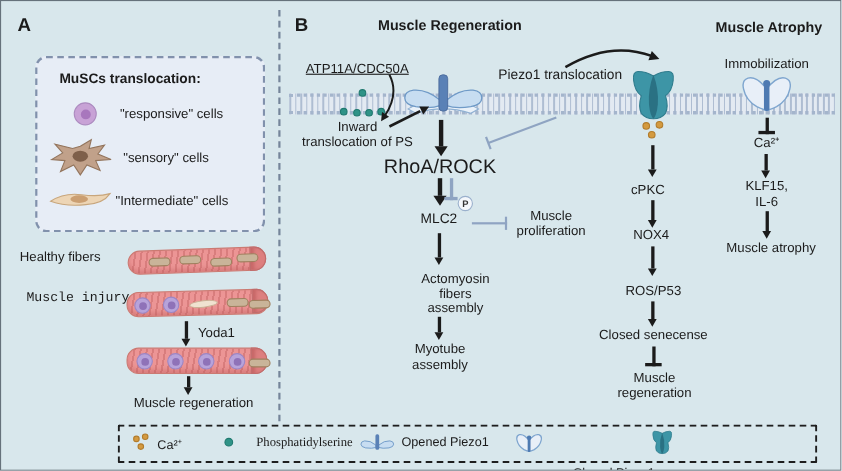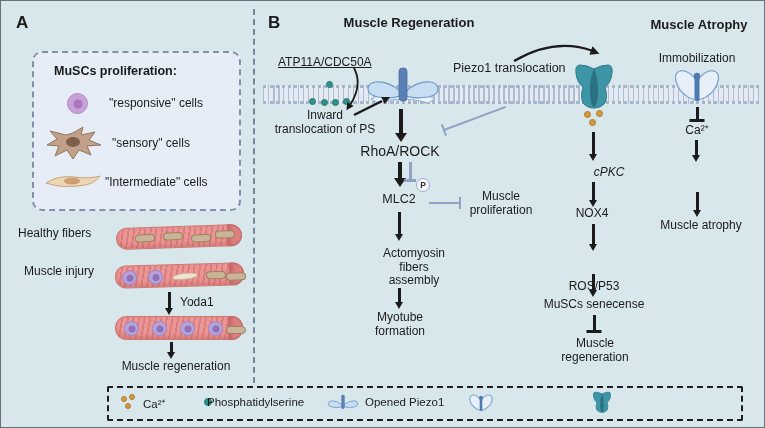--- a/index.html
+++ b/index.html
@@ -72,21 +72,21 @@
   .legend-label{position:absolute;font-size:11.5px;white-space:nowrap;}
 </style>
 </head>
 <body>
 
 <div id="fig">
 
   <div class="panel-letter" style="left:15px;top:12px;">A</div>
 
   <div class="class-box">
-    <div class="lbl bold" style="left:20px;top:12px;font-size:12.5px;">MuSCs proliferation:</div>
+    <div class="lbl bold" style="left:20px;top:12px;font-size:12.5px;">MuSCs translocation:</div>
 
     <div class="resp-cell" style="left:33px;top:40px;"></div>
     <div class="lbl" style="left:75px;top:44px;">"responsive" cells</div>
 
     <svg class="abs" style="left:11px;top:72px;" width="58" height="35" viewBox="0 0 58 35">
       <path d="M28 8 L38 2 L36 10 L50 7 L44 15 L56 20 L42 21 L46 30 L34 25 L28 34 L22 25 L10 31 L14 21 L2 20 L12 14 L5 6 L21 10 Z" fill="#c1a18a" stroke="#93755d" stroke-width="1"></path>
       <ellipse cx="28" cy="17" rx="7" ry="5" fill="#7e5f4a"></ellipse>
     </svg>
     <div class="lbl" style="left:78px;top:84px;">"sensory" cells</div>
 
@@ -99,21 +99,21 @@
 
   <div class="lbl" style="left:17px;top:226px;">Healthy fibers</div>
   <div class="fiber" style="left:115px;top:225px;width:126px;transform:rotate(-2deg);">
     <div class="fiber-cap"></div>
     <div class="tan-cell" style="left:18px;top:6px;"></div>
     <div class="tan-cell" style="left:46px;top:5px;"></div>
     <div class="tan-cell" style="left:74px;top:8px;"></div>
     <div class="tan-cell" style="left:98px;top:5px;"></div>
   </div>
 
-  <div class="lbl" style="left:23px;top:264px;">Muscle injury</div>
+  <div class="lbl" style="left:23px;top:264px;font-family:Liberation Mono, monospace;">Muscle injury</div>
   <div class="fiber" style="left:114px;top:263px;width:129px;height:23px;transform:rotate(-1.5deg);">
     <div class="fiber-cap"></div>
     <div class="purple-cell" style="left:6px;top:4px;"></div>
     <div class="purple-cell" style="left:32px;top:4px;"></div>
     <div class="gash" style="left:56px;top:8px;"></div>
     <div class="tan-cell" style="left:90px;top:7px;"></div>
     <div class="tan-cell" style="left:110px;top:9px;"></div>
   </div>
 
   <div class="varrow" style="left:167px;top:291px;height:16px;"></div>
@@ -182,73 +182,77 @@
   </div>
 
   <div class="lbl ctr" style="left:646px;top:51px;width:100px;">Immobilization</div>
 
   <svg class="abs" style="left:350px;top:94px;" width="42" height="24" viewBox="0 0 42 24">
     <path d="M3 20 L31 6" fill="none" stroke="#1b1b1b" stroke-width="2.4"></path>
     <polygon points="0,-4 8,0 0,4" fill="#1b1b1b" transform="translate(32,5.5) rotate(-26.5)"></polygon>
   </svg>
 
   <div class="varrow thick" style="left:398px;top:108px;height:24px;"></div>
-  <div class="lbl ctr" style="left:340px;top:144px;width:118px;font-size:14px;">RhoA/ROCK</div>
+  <div class="lbl ctr" style="left:340px;top:144px;width:118px;font-size:18px;">RhoA/ROCK</div>
 
   <div class="varrow thick" style="left:397px;top:161px;height:16px;"></div>
   <div class="tbar grey" style="left:408px;top:161px;height:20px;"></div>
   <div class="p-circle" style="left:415px;top:177px;">P</div>
   <div class="lbl ctr" style="left:358px;top:192px;width:80px;font-size:12.5px;">MLC2</div>
 
   <div class="htbar" style="left:428px;top:201px;width:32px;"></div>
   <div class="lbl ctr wrap" style="left:452px;top:189px;width:96px;">Muscle proliferation</div>
 
   <div class="varrow" style="left:397px;top:211px;height:22px;"></div>
   <div class="lbl ctr wrap" style="left:372px;top:246px;width:82px;">Actomyosin fibers assembly</div>
 
   <div class="varrow" style="left:397px;top:287px;height:14px;"></div>
-  <div class="lbl ctr wrap" style="left:358px;top:310px;width:82px;">Myotube formation</div>
+  <div class="lbl ctr wrap" style="left:358px;top:310px;width:82px;">Myotube assembly</div>
 
   <div class="diag" style="left:443px;top:128px;width:66px;transform:rotate(-20.5deg);"></div>
 
   <div class="dot ca-dot" style="left:583px;top:110px;"></div>
   <div class="dot ca-dot" style="left:595px;top:109px;"></div>
   <div class="dot ca-dot" style="left:588px;top:118px;"></div>
 
   <div class="varrow" style="left:591px;top:131px;height:22px;"></div>
-  <div class="lbl ctr" style="left:580px;top:165px;width:56px;font-style:italic;">cPKC</div>
+  <div class="lbl ctr" style="left:560px;top:165px;width:56px;">cPKC</div>
 
   <div class="varrow" style="left:591px;top:181px;height:18px;"></div>
   <div class="lbl ctr" style="left:562px;top:206px;width:58px;">NOX4</div>
 
   <div class="varrow" style="left:591px;top:223px;height:20px;"></div>
-  <div class="lbl ctr" style="left:555px;top:257px;width:76px;margin-top:22px;">ROS/P53</div>
+  <div class="lbl ctr" style="left:555px;top:257px;width:76px;">ROS/P53</div>
 
   <div class="varrow" style="left:591px;top:273px;height:16px;"></div>
-  <div class="lbl ctr" style="left:534px;top:297px;width:118px;">MuSCs senecense</div>
+  <div class="lbl ctr" style="left:534px;top:297px;width:118px;">Closed senecense</div>
 
   <div class="tbar" style="left:592px;top:314px;height:18px;"></div>
   <div class="lbl ctr wrap" style="left:546px;top:336px;width:96px;">Muscle regeneration</div>
 
   <div class="tbar" style="left:695px;top:106px;height:15px;"></div>
   <div class="lbl ctr" style="left:670px;top:123px;width:52px;">Ca²⁺</div>
 
   <div class="varrow" style="left:694px;top:139px;height:15px;"></div>
+  <div class="lbl ctr wrap" style="left:660px;top:162px;width:72px;">
+    <div>KLF15,</div>
+    <div>IL-6</div>
+  </div>
 
   <div class="varrow" style="left:695px;top:191px;height:18px;"></div>
   <div class="lbl ctr wrap" style="left:652px;top:218px;width:96px;">Muscle atrophy</div>
 
   <div class="legend-box">
     <div class="dot ca-dot" style="left:12px;top:8px;width:6px;height:6px;"></div>
     <div class="dot ca-dot" style="left:20px;top:6px;width:6px;height:6px;"></div>
     <div class="dot ca-dot" style="left:16px;top:15px;width:6px;height:6px;"></div>
     <div class="legend-label" style="left:34px;top:8px;">Ca²⁺</div>
 
     <div class="dot ps-dot" style="left:95px;top:10px;width:6px;height:6px;"></div>
-    <div class="legend-label" style="left:98px;top:8px;">Phosphatidylserine</div>
+    <div class="legend-label" style="left:124px;top:8px;font-family:Liberation Serif, serif;">Phosphatidylserine</div>
 
     <svg class="abs" style="left:218px;top:6px;" width="32" height="17" viewBox="0 0 74 40">
       <path d="M34 25 Q22 15 10 16 Q2 17 2 23 Q2 29 12 31 Q26 33 34 30 Z" fill="#c7ddf1" stroke="#6f9ac7" stroke-width="2"></path>
       <path d="M40 25 Q52 15 64 16 Q72 17 72 23 Q72 29 62 31 Q48 33 40 30 Z" fill="#c7ddf1" stroke="#6f9ac7" stroke-width="2"></path>
       <rect x="33" y="2" width="8" height="33" rx="3.5" fill="#5a81b6"></rect>
     </svg>
     <div class="legend-label" style="left:256px;top:8px;">Opened Piezo1</div>
 
     <svg class="abs" style="left:360px;top:5px;" width="24" height="19" viewBox="0 0 46 36">
       <path d="M23 14 Q14 2 6 4 Q0 6 2 14 Q4 24 14 30 Q20 33 23 33 Q26 33 32 30 Q42 24 44 14 Q46 6 40 4 Q32 2 23 14 Z" fill="#e8eff8" stroke="#7fa6cf" stroke-width="2.2"></path>

